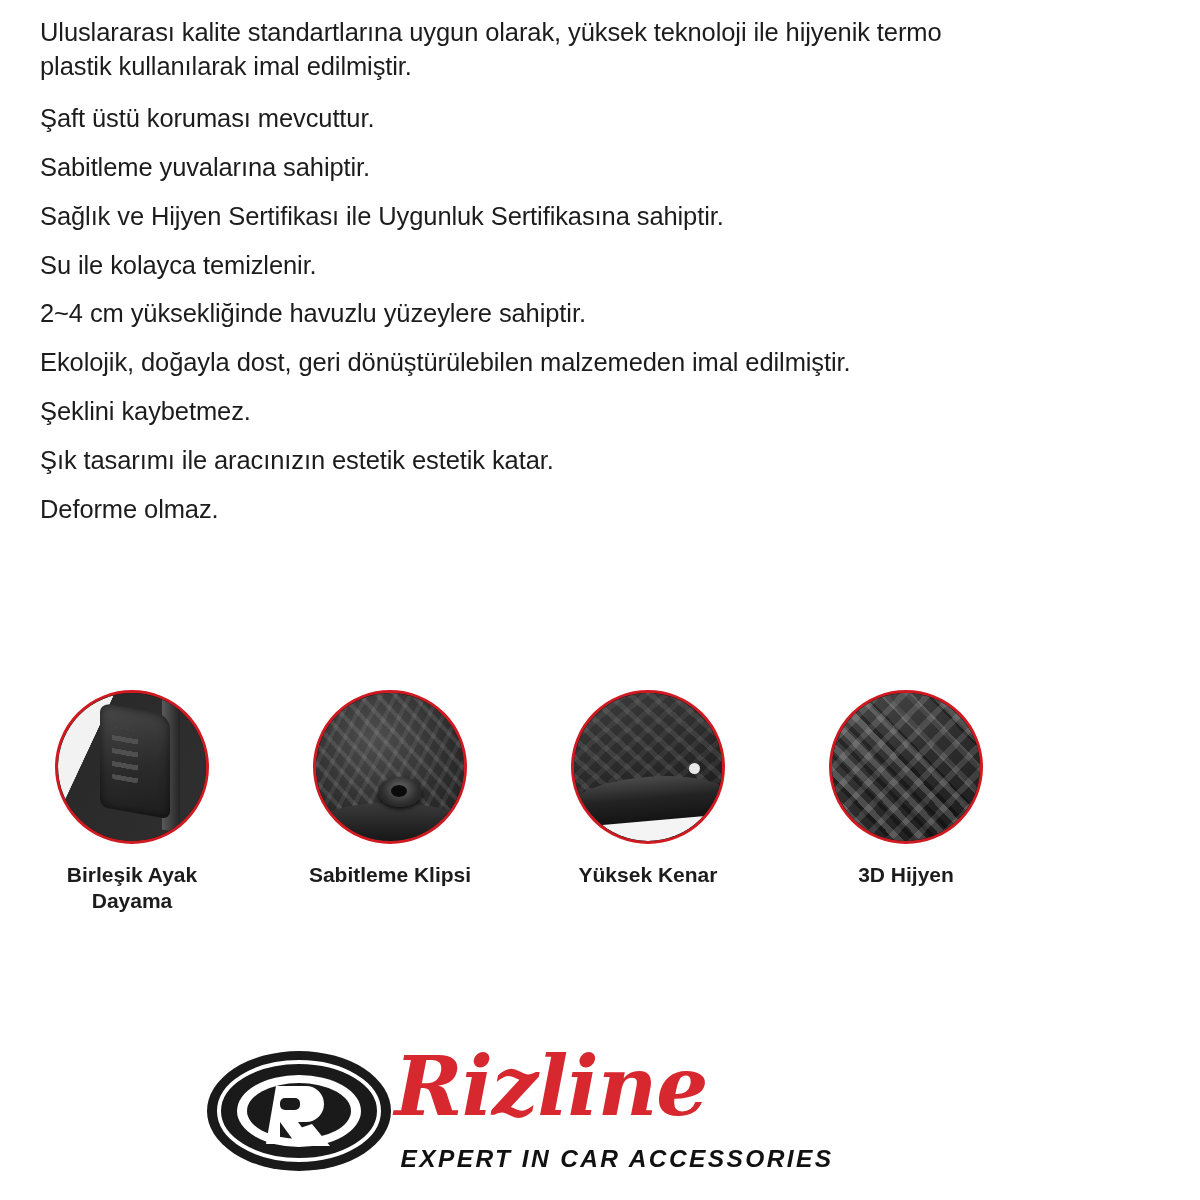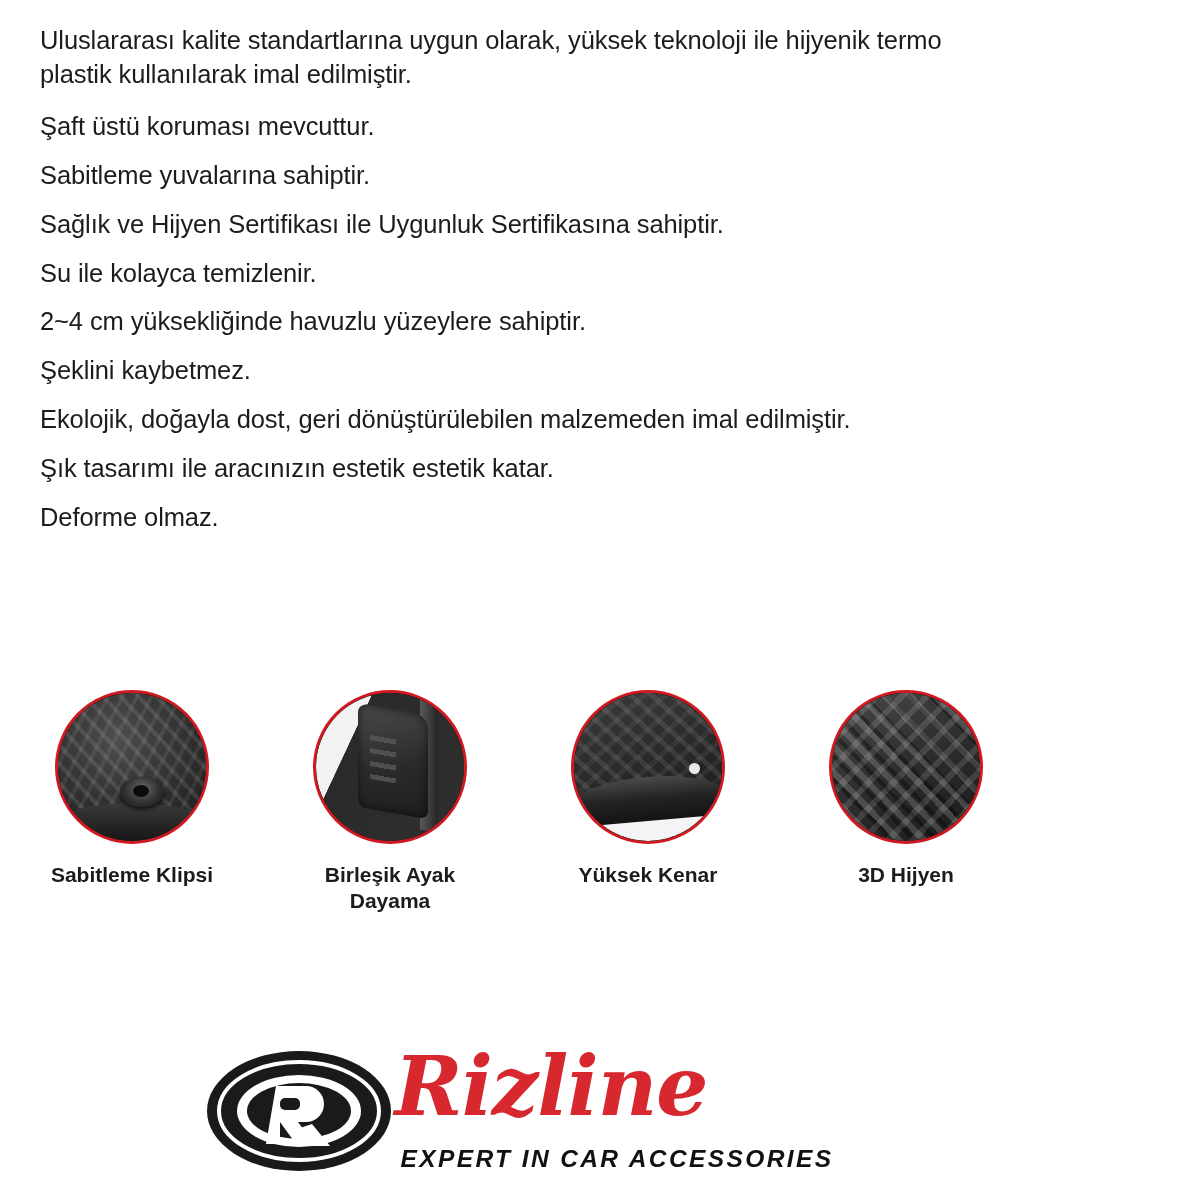--- a/index.html
+++ b/index.html
@@ -12,21 +12,21 @@
     background: #ffffff;
     font-family: "Liberation Sans", sans-serif;
     color: #1a1a1a;
     overflow: hidden;
   }
   .page {
     position: relative;
     width: 1038px;
     height: 1200px;
     box-sizing: border-box;
-    padding: 24px 40px 0 40px;
+    padding: 16px 40px 0 40px;
   }
 
   
   .features {
     margin: 0;
     padding: 0;
     list-style: none;
   }
   .features li {
     font-size: 25.5px;
@@ -282,49 +282,49 @@
 
 <div class="page">
 
   <ul class="features">
     <li>Uluslararası kalite standartlarına uygun olarak, yüksek teknoloji ile hijyenik termo plastik kullanılarak imal edilmiştir.</li>
     <li>Şaft üstü koruması mevcuttur.</li>
     <li>Sabitleme yuvalarına sahiptir.</li>
     <li>Sağlık ve Hijyen Sertifikası ile Uygunluk Sertifikasına sahiptir.</li>
     <li>Su ile kolayca temizlenir.</li>
     <li>2~4 cm yüksekliğinde havuzlu yüzeylere sahiptir.</li>
+    <li>Ekolojik, doğayla dost, geri dönüştürülebilen malzemeden imal edilmiştir.</li>
     <li>Şeklini kaybetmez.</li>
-    <li>Ekolojik, doğayla dost, geri dönüştürülebilen malzemeden imal edilmiştir.</li>
     <li>Şık tasarımı ile aracınızın estetik estetik katar.</li>
     <li>Deforme olmaz.</li>
   </ul>
 
   <div class="circles-row">
+
+    <div class="circle-item">
+      <div class="circle">
+        <div class="inner">
+          <div class="c1-bg"></div>
+          <div class="c1-edge"></div>
+          <div class="c1-block"></div>
+        </div>
+      </div>
+      <div class="circle-caption">Birleşik Ayak Dayama</div>
+    </div>
 
     <div class="circle-item">
       <div class="circle">
         <div class="inner">
           <div class="c2-bg"></div>
           <div class="c2-tex"></div>
           <div class="c2-bottom"></div>
           <div class="c2-clip"></div>
         </div>
       </div>
       <div class="circle-caption">Sabitleme Klipsi</div>
-    </div>
-
-    <div class="circle-item">
-      <div class="circle">
-        <div class="inner">
-          <div class="c1-bg"></div>
-          <div class="c1-edge"></div>
-          <div class="c1-block"></div>
-        </div>
-      </div>
-      <div class="circle-caption">Birleşik Ayak Dayama</div>
     </div>
 
     <div class="circle-item">
       <div class="circle">
         <div class="inner">
           <div class="c3-bg"></div>
           <div class="c3-tex"></div>
           <div class="c3-dot"></div>
           <div class="c3-word">RIZLINE</div>
           <div class="c3-rim"></div>

